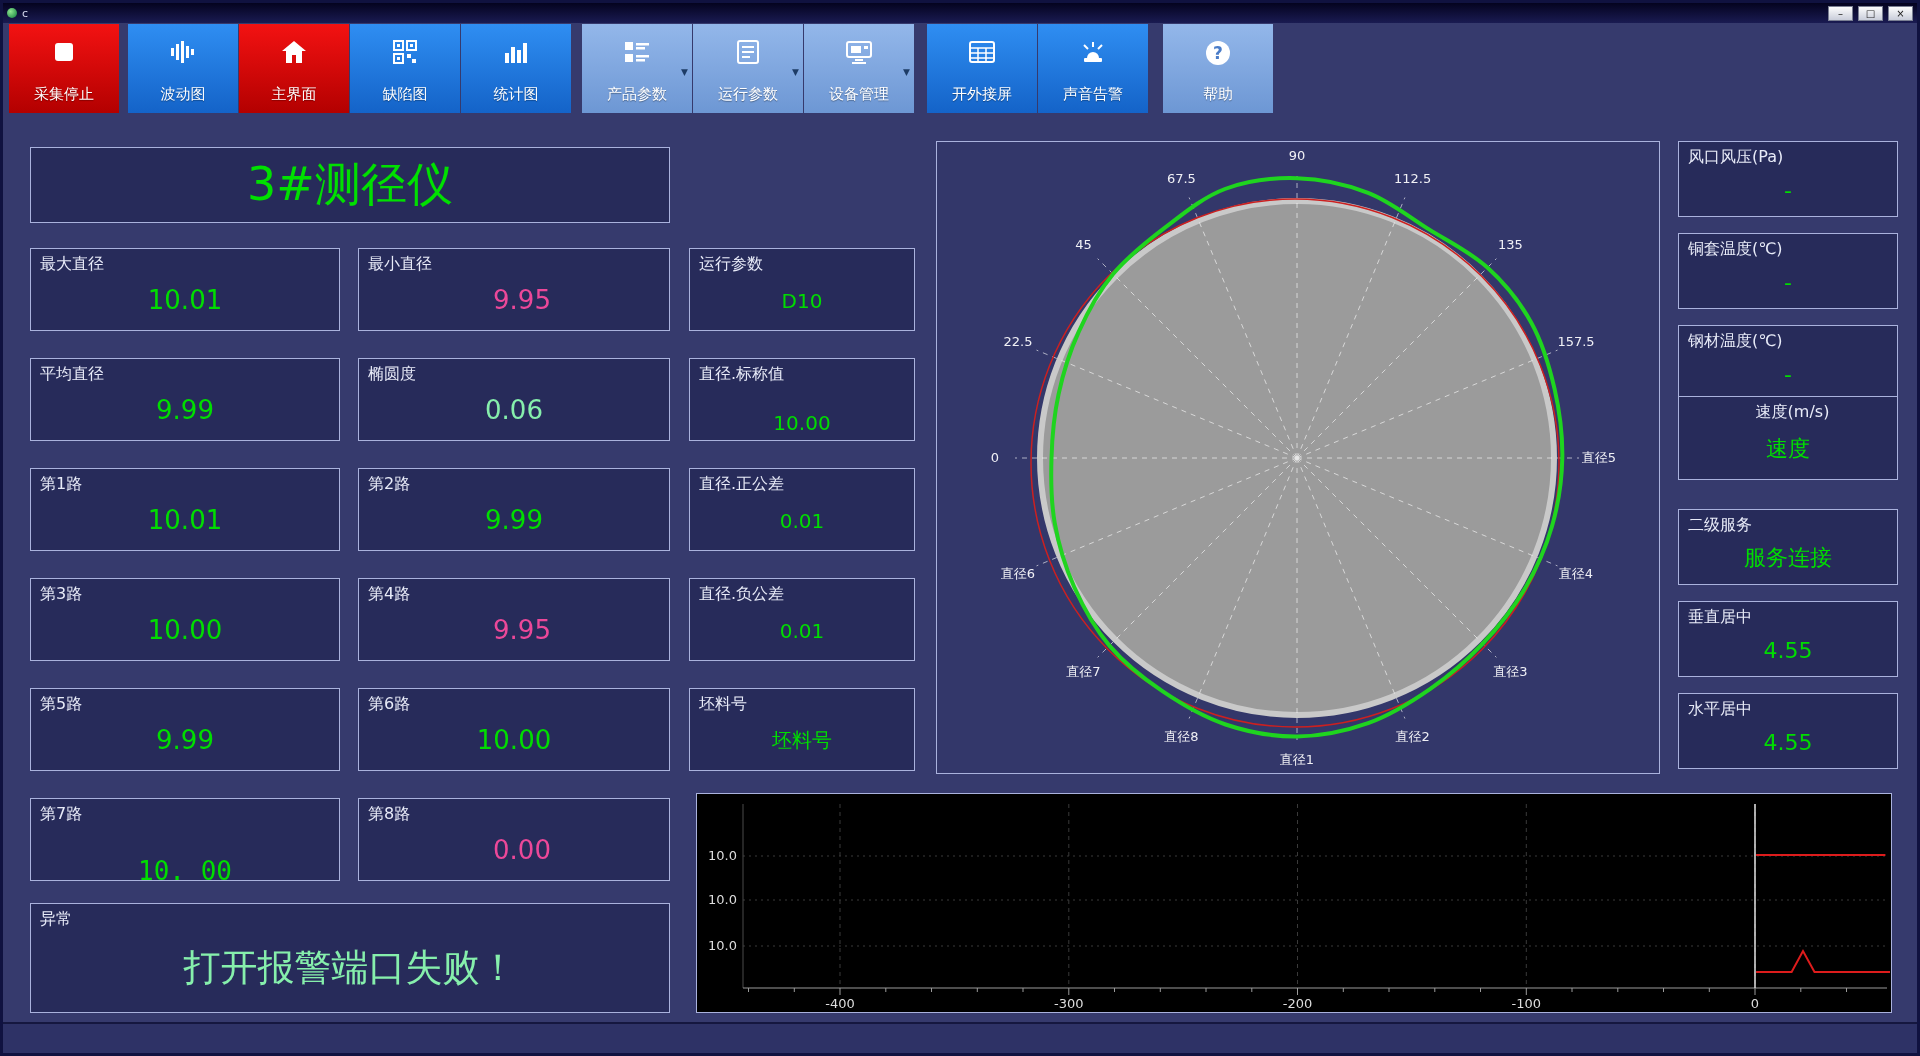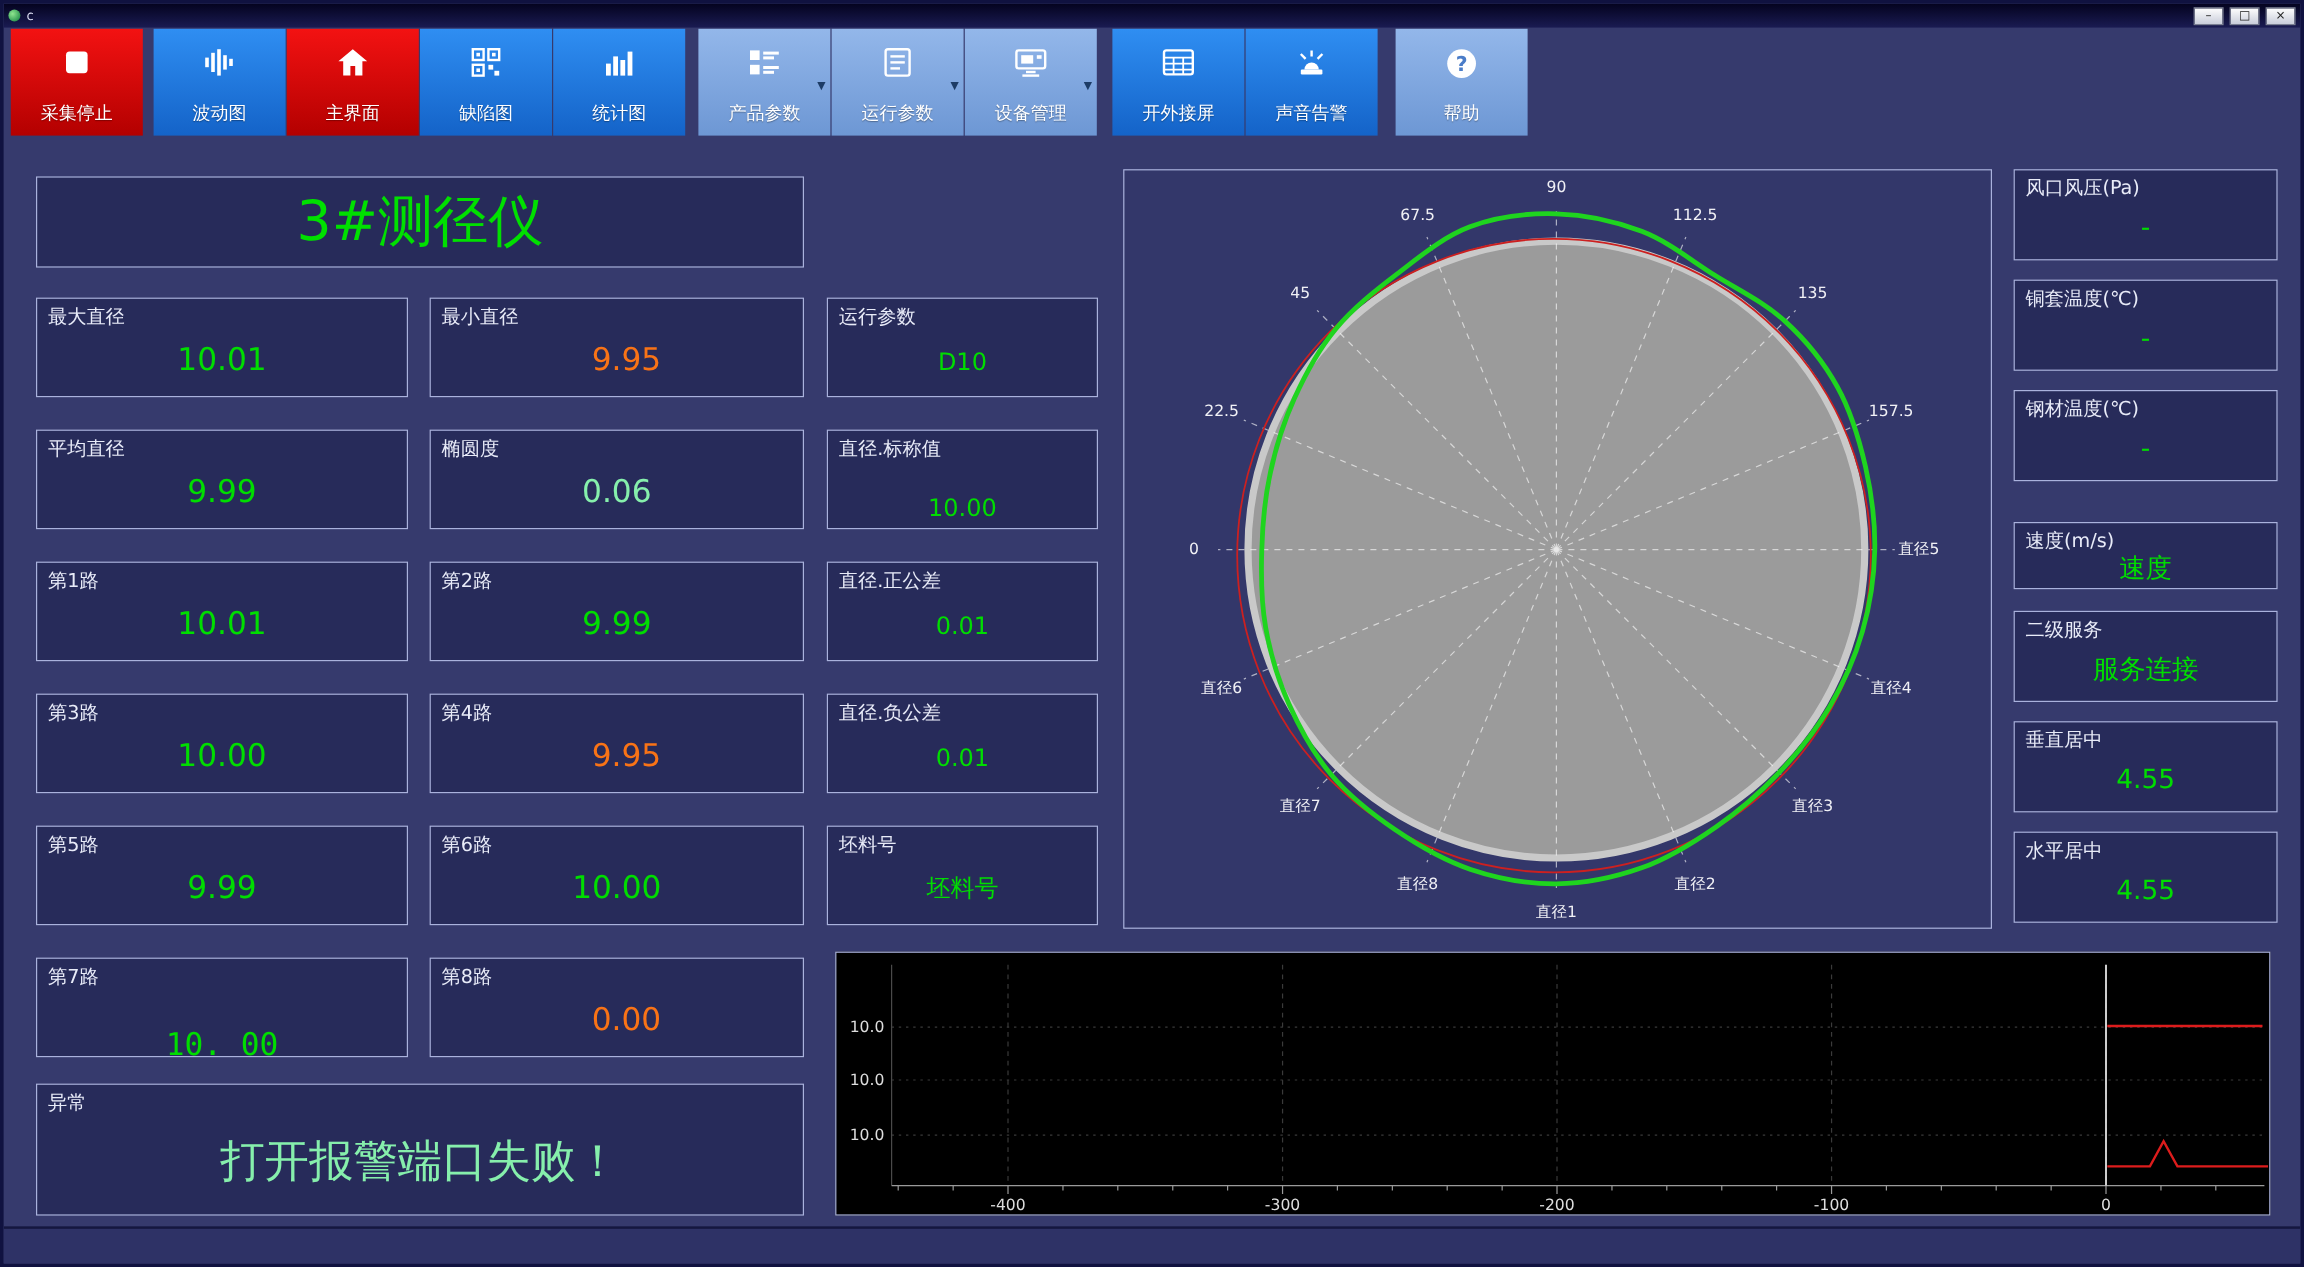--- a/index.html
+++ b/index.html
@@ -29,21 +29,21 @@
   .gap8{width:8px;flex:none} .gap10{width:10px;flex:none} .gap12{width:12px;flex:none} .gap14{width:14px;flex:none}
   .gap1{width:1px;flex:none}
 
   
   .panel { position:absolute; background:#272b5a; border:1px solid #aab2dd; display:flex; flex-direction:column; }
   .plabel { color:#e8ebf8; font-size:16px; padding:5px 0 0 9px; white-space:nowrap; }
   .pvalue { flex:1; display:flex; align-items:center; justify-content:center; font-size:26px; margin-top:-6px; white-space:nowrap; }
   .panel.small .pvalue { font-size:20px; margin-top:-4px; }
   .panel.side  .pvalue { font-size:22px; margin-top:-4px; }
   .pvalue.mono { font-family:"DejaVu Sans Mono","Liberation Mono",monospace; }
-  .v-green { color:#00dd00; } .v-yellow { color:#f97316;padding-left:16px; } .v-red { color:#86efac; }
+  .v-green { color:#00dd00; } .v-yellow { color:#ec4899;padding-left:16px; } .v-red { color:#86efac; }
 
   #title-panel { left:27px; top:144px; width:640px; height:76px; align-items:center; justify-content:center; }
   #title-panel .title-text { color:#00e000; font-size:46px; }
 
   #alarm-panel { left:27px; top:900px; width:640px; height:110px; }
   #alarm-panel .pvalue { font-size:37px; }
 
   
   .polar-panel { position:absolute; left:933px; top:138px; width:724px; height:633px;
     background:#33376a; border:1px solid #aab2dd; }
@@ -397,21 +397,21 @@
       <div class="pvalue v-green">-</div>
     </div>
     <div class="panel side" style="left: 1675px; width: 220px; top: 230px; height: 76px;">
       <div class="plabel">铜套温度(℃)</div>
       <div class="pvalue v-green">-</div>
     </div>
     <div class="panel side" style="left: 1675px; width: 220px; top: 322px; height: 76px;">
       <div class="plabel">钢材温度(℃)</div>
       <div class="pvalue v-green">-</div>
     </div>
-    <div class="panel side" style="left: 1675px; width: 220px; top: 432px; height: 56px;">
+    <div class="panel side" style="left: 1675px; width: 220px; top: 393px; height: 84px; align-items: center;">
       <div class="plabel">速度(m/s)</div>
       <div class="pvalue v-green">速度</div>
     </div>
     <div class="panel side" style="left: 1675px; width: 220px; top: 506px; height: 76px;">
       <div class="plabel">二级服务</div>
       <div class="pvalue v-green">服务连接</div>
     </div>
     <div class="panel side" style="left: 1675px; width: 220px; top: 598px; height: 76px;">
       <div class="plabel">垂直居中</div>
       <div class="pvalue v-green">4.55</div>

